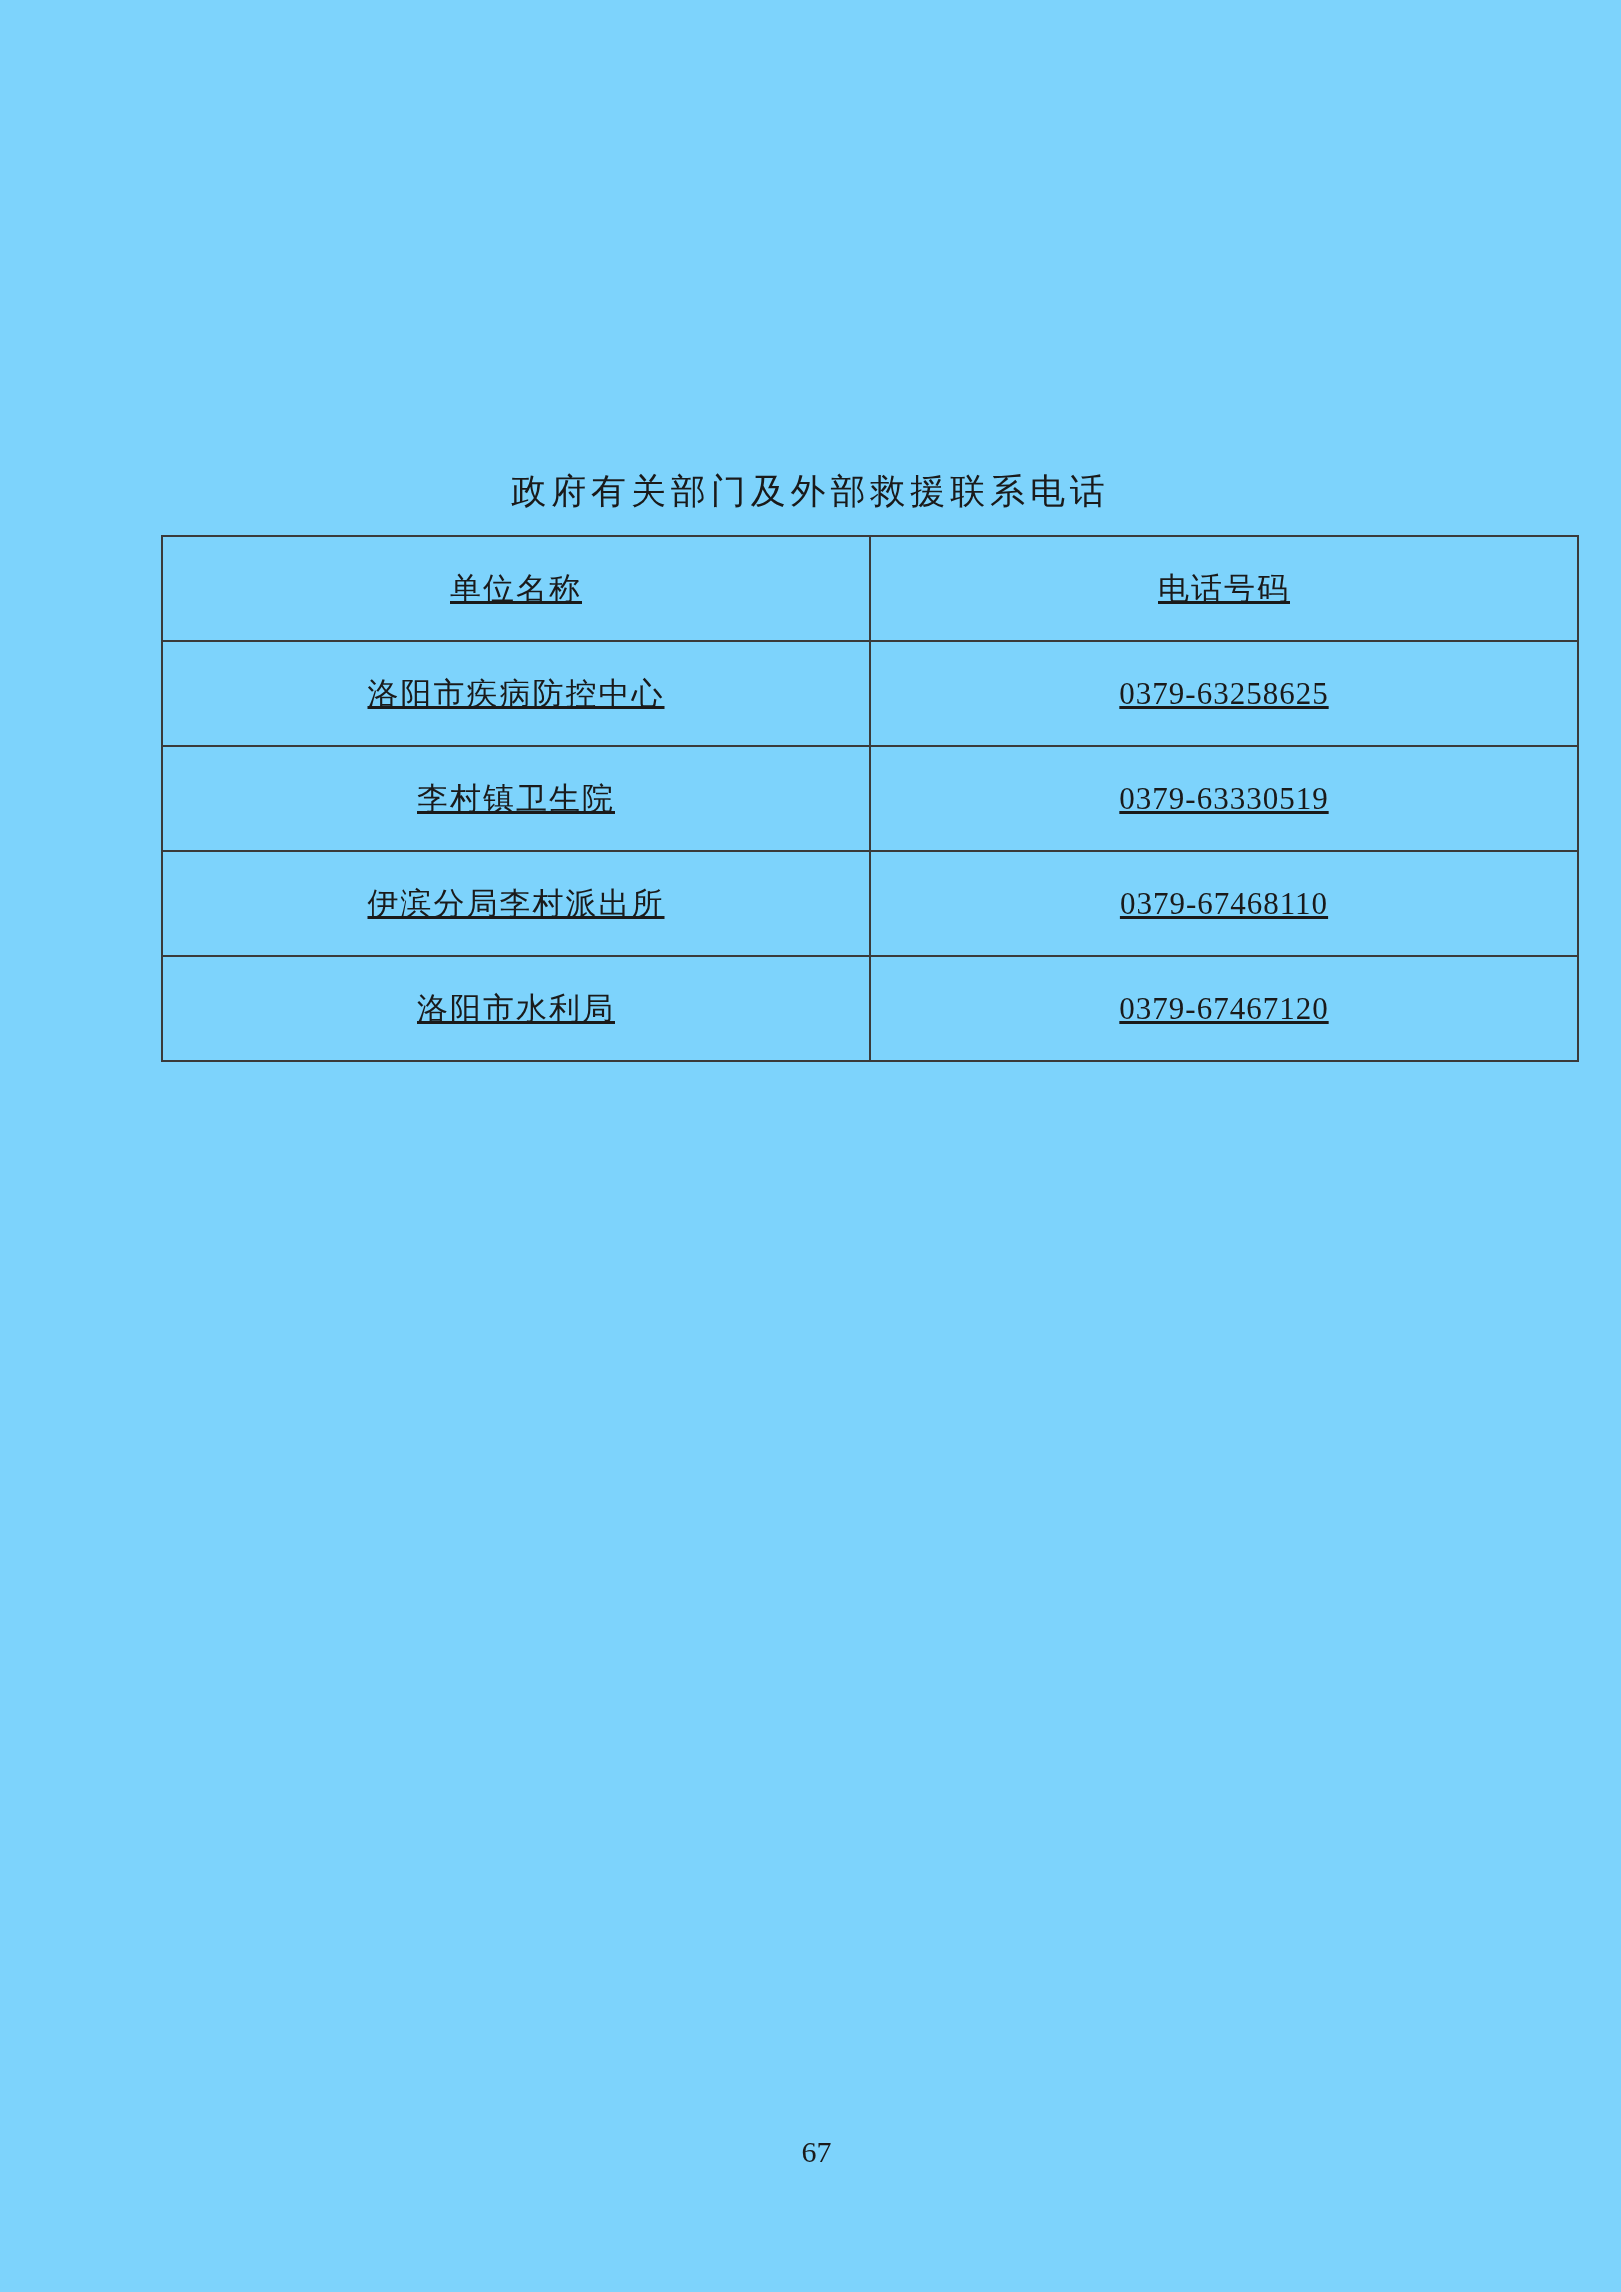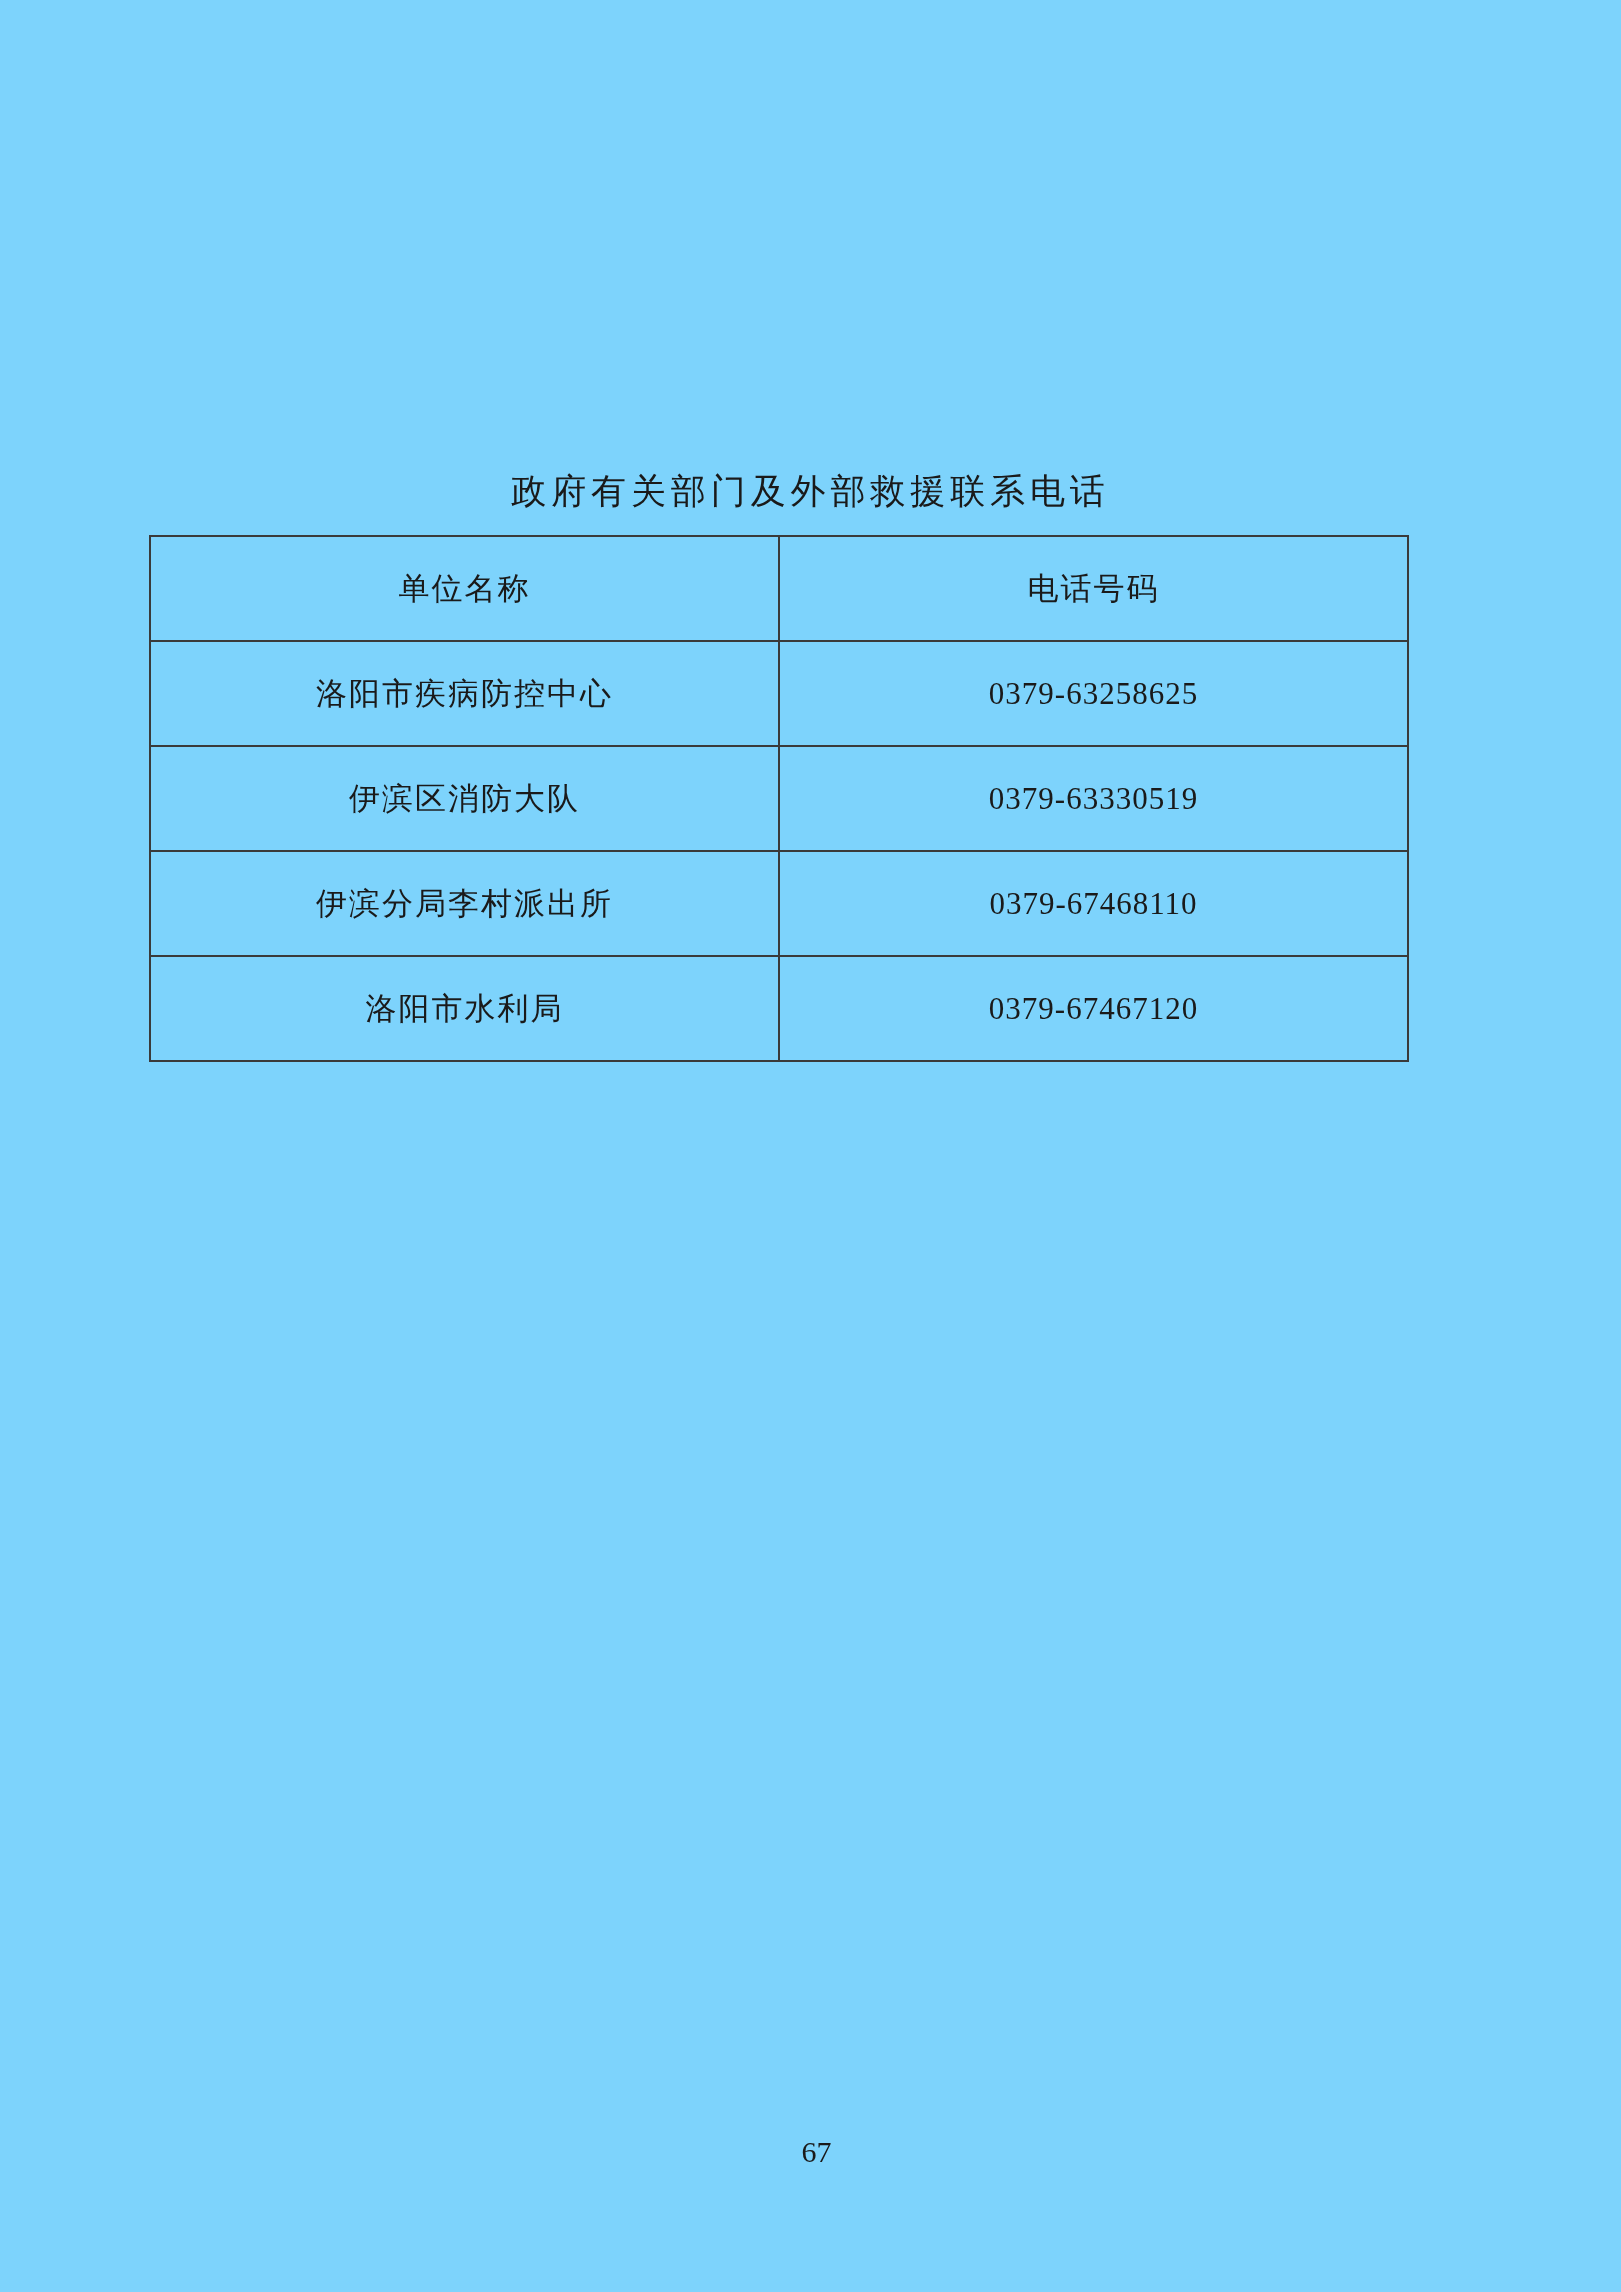--- a/index.html
+++ b/index.html
@@ -24,24 +24,25 @@
     text-align: center;
     font-size: 35px;
     line-height: 39px;
     letter-spacing: 4.9px;
     color: #1a1a1a;
     white-space: nowrap;
   }
   table.contacts {
     position: absolute;
     top: 535px;
-    left: 149px;
-    width: 1260px;
+    left: 161px;
+    width: 1418px;
     border-collapse: collapse;
     table-layout: fixed;
+    text-decoration: underline;
   }
   table.contacts th,
   table.contacts td {
     border: 2px solid #3a3a3a;
     width: 50%;
     height: 103px;
     text-align: center;
     vertical-align: middle;
     font-size: 31px;
     font-weight: normal;
@@ -77,21 +78,21 @@
         <th>单位名称</th>
         <th>电话号码</th>
       </tr>
     </thead>
     <tbody>
       <tr>
         <td>洛阳市疾病防控中心</td>
         <td class="phone">0379-63258625</td>
       </tr>
       <tr>
-        <td>伊滨区消防大队</td>
+        <td>李村镇卫生院</td>
         <td class="phone">0379-63330519</td>
       </tr>
       <tr>
         <td>伊滨分局李村派出所</td>
         <td class="phone">0379-67468110</td>
       </tr>
       <tr>
         <td>洛阳市水利局</td>
         <td class="phone">0379-67467120</td>
       </tr>

